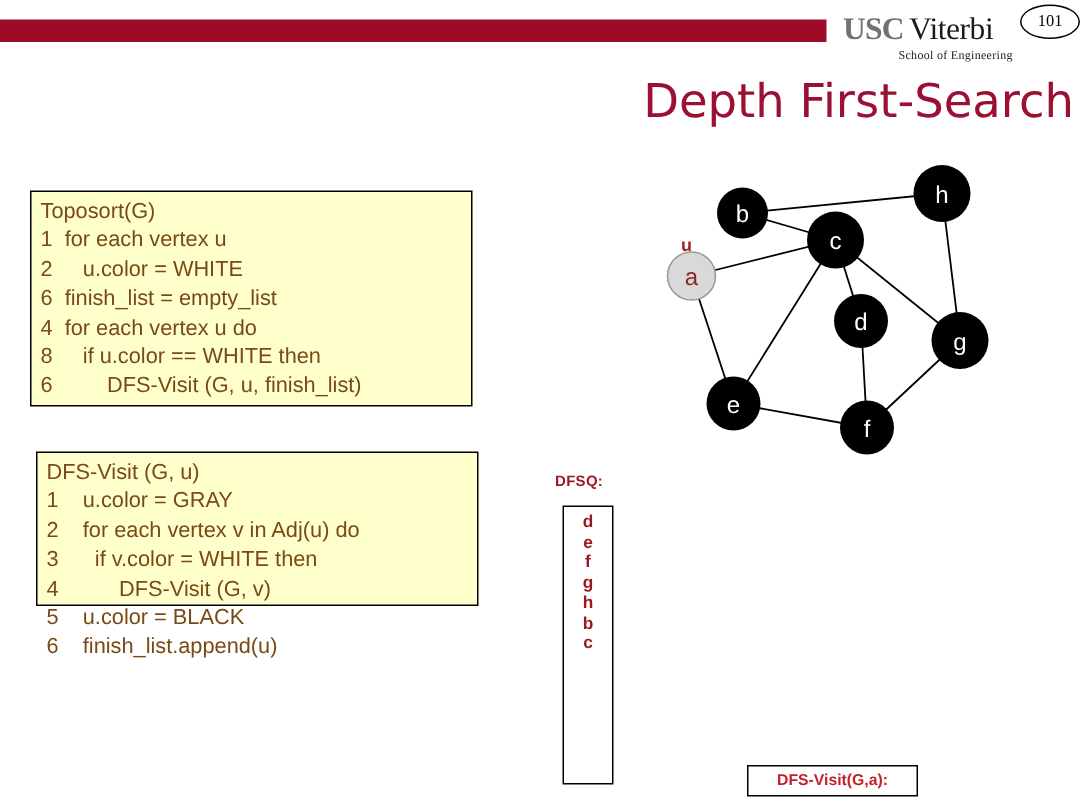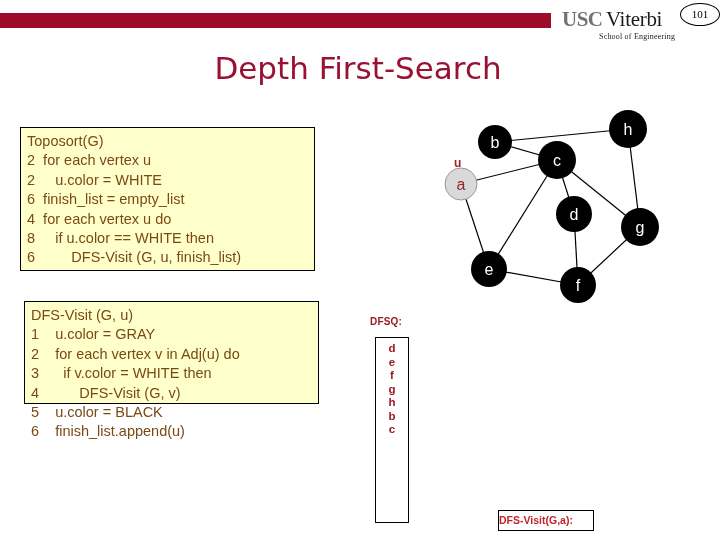--- a/index.html
+++ b/index.html
@@ -74,21 +74,21 @@
     text-align: center;
     line-height: 21px;
   }
 
   
   .slide-title {
     position: absolute;
     left: 0;
     top: 50px;
     width: 716px;
-    text-align: center;
+    text-align: right;
     font-size: 31px;
     color: #9b1134;
     font-family: "DejaVu Sans", sans-serif;
     letter-spacing: 0px;
   }
 
   
   .code-box {
     position: absolute;
     background: #ffffcc;
@@ -145,25 +145,26 @@
     color: #9b1a22;
     text-align: center;
     line-height: 13.5px;
   }
 
   
   .callout-box {
     position: absolute;
     left: 498px;
     top: 510px;
-    width: 96px;
+    width: 114px;
     height: 21px;
     border: 1.5px solid #000000;
     box-sizing: border-box;
     background: #ffffff;
+    text-align: center;
     line-height: 18px;
     font-family: "Liberation Sans", sans-serif;
     font-size: 10.5px;
     font-weight: bold;
     color: #c0232b;
   }
 </style>
 </head>
 <body>
 
@@ -175,21 +176,21 @@
     <span class="logo-usc">USC</span>
     <span class="logo-viterbi">Viterbi</span>
     <span class="logo-sub">School of Engineering</span>
     <span class="page-badge">101</span>
   </div>
 
   <div class="slide-title">Depth First-Search</div>
 
   <div class="code-box" id="code-box-1">
     <div class="code-line">Toposort(G)</div>
-    <div class="code-line">2  for each vertex u</div>
+    <div class="code-line">1  for each vertex u</div>
     <div class="code-line">2     u.color = WHITE</div>
     <div class="code-line">6  finish_list = empty_list</div>
     <div class="code-line">4  for each vertex u do</div>
     <div class="code-line">8     if u.color == WHITE then</div>
     <div class="code-line">6         DFS-Visit (G, u, finish_list)</div>
   </div>
 
   <div class="code-box" id="code-box-2">
     <div class="code-line">DFS-Visit (G, u)</div>
     <div class="code-line">1    u.color = GRAY</div>

